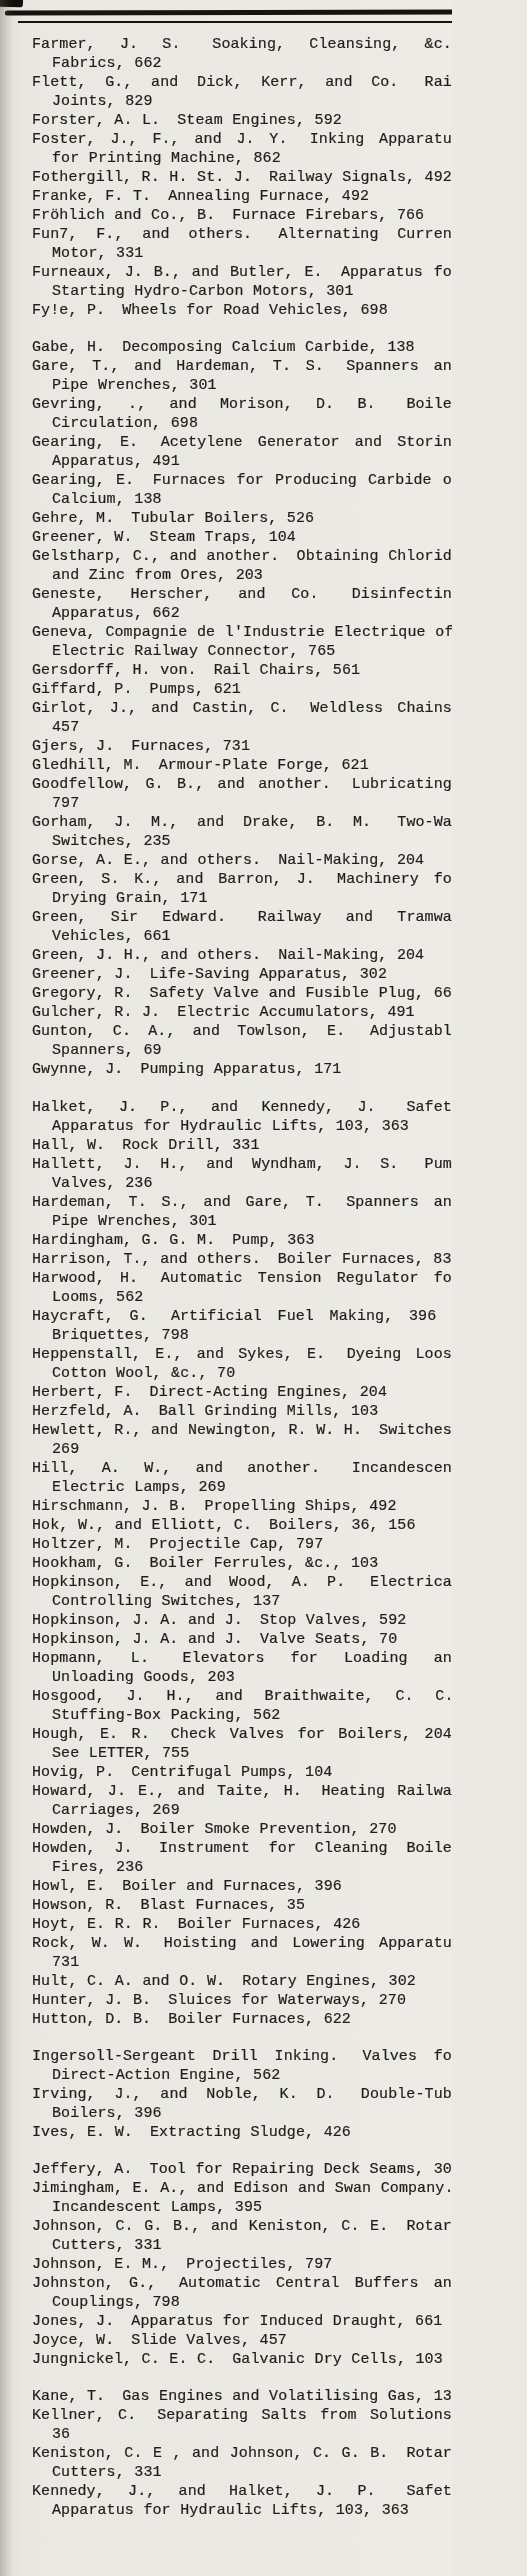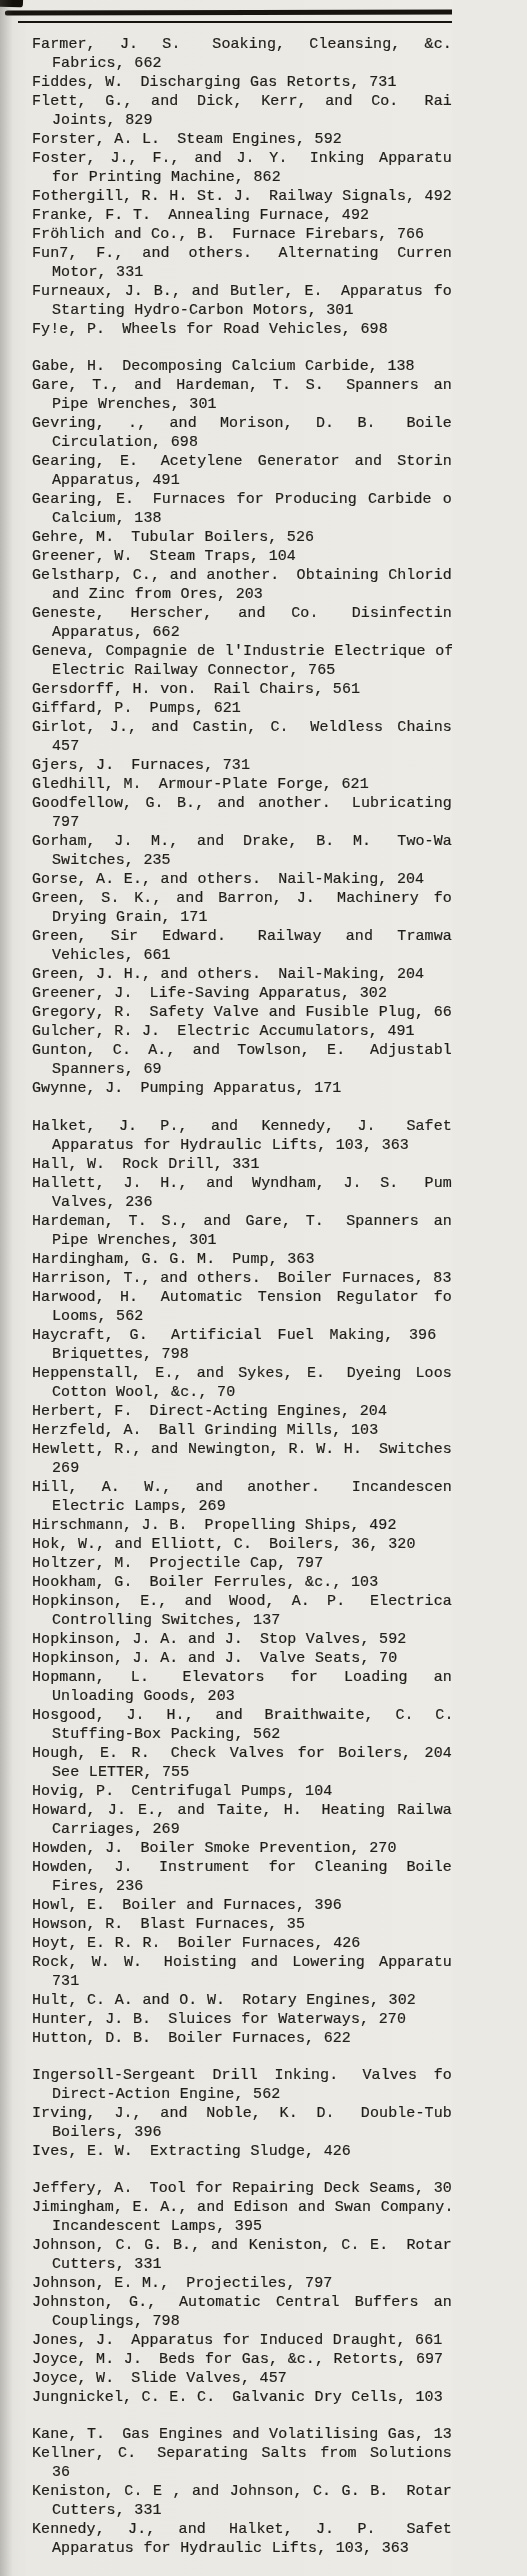--- a/index.html
+++ b/index.html
@@ -64,21 +64,20 @@
 
 <div class="page">
   <div class="corner-blot"></div>
   <div class="rule rule-thick"></div>
   <div class="rule rule-thin"></div>
   <div class="gutter-shadow"></div>
   <main class="column">
   <section class="section">
   <p class="entry"><span class="entry-name">Farmer, J. S.</span> <span class="entry-subject">Soaking, Cleansing, &amp;c., Fabrics, 662</span></p>
 
-  <p class="entry"><span class="entry-name">Fiddes, W.</span> <span class="entry-subject">Discharging Gas Retorts, 731</span></p>
 
   <p class="entry"><span class="entry-name">Flett, G., and Dick, Kerr, and Co.</span> <span class="entry-subject">Rail Joints, 829</span></p>
 
   <p class="entry"><span class="entry-name">Forster, A. L.</span> <span class="entry-subject">Steam Engines, 592</span></p>
 
   <p class="entry"><span class="entry-name">Foster, J., F., and J. Y.</span> <span class="entry-subject">Inking Apparatus for Printing Machine, 862</span></p>
 
   <p class="entry"><span class="entry-name">Fothergill, R. H. St. J.</span> <span class="entry-subject">Railway Signals, 492</span></p>
 
   <p class="entry"><span class="entry-name">Franke, F. T.</span> <span class="entry-subject">Annealing Furnace, 492</span></p>
@@ -168,21 +167,21 @@
   <p class="entry"><span class="entry-name">Herbert, F.</span> <span class="entry-subject">Direct-Acting Engines, 204</span></p>
 
   <p class="entry"><span class="entry-name">Herzfeld, A.</span> <span class="entry-subject">Ball Grinding Mills, 103</span></p>
 
   <p class="entry"><span class="entry-name">Hewlett, R., and Newington, R. W. H.</span> <span class="entry-subject">Switches, 269</span></p>
 
   <p class="entry"><span class="entry-name">Hill, A. W., and another.</span> <span class="entry-subject">Incandescent Electric Lamps, 269</span></p>
 
   <p class="entry"><span class="entry-name">Hirschmann, J. B.</span> <span class="entry-subject">Propelling Ships, 492</span></p>
 
-  <p class="entry"><span class="entry-name">Hok, W., and Elliott, C.</span> <span class="entry-subject">Boilers, 36, 320</span></p>
+  <p class="entry"><span class="entry-name">Hok, W., and Elliott, C.</span> <span class="entry-subject">Boilers, 36, 156</span></p>
 
   <p class="entry"><span class="entry-name">Holtzer, M.</span> <span class="entry-subject">Projectile Cap, 797</span></p>
 
   <p class="entry"><span class="entry-name">Hookham, G.</span> <span class="entry-subject">Boiler Ferrules, &amp;c., 103</span></p>
 
   <p class="entry"><span class="entry-name">Hopkinson, E., and Wood, A. P.</span> <span class="entry-subject">Electrical Controlling Switches, 137</span></p>
 
   <p class="entry"><span class="entry-name">Hopkinson, J. A. and J.</span> <span class="entry-subject">Stop Valves, 592</span></p>
 
   <p class="entry"><span class="entry-name">Hopkinson, J. A. and J.</span> <span class="entry-subject">Valve Seats, 70</span></p>
@@ -231,21 +230,20 @@
 
   <p class="entry"><span class="entry-name">Johnson, C. G. B., and Keniston, C. E.</span> <span class="entry-subject">Rotary Cutters, 331</span></p>
 
   <p class="entry"><span class="entry-name">Johnson, E. M.,</span> <span class="entry-subject">Projectiles, 797</span></p>
 
 
   <p class="entry"><span class="entry-name">Johnston, G.,</span> <span class="entry-subject">Automatic Central Buffers and Couplings, 798</span></p>
 
   <p class="entry"><span class="entry-name">Jones, J.</span> <span class="entry-subject">Apparatus for Induced Draught, 661</span></p>
 
-  <p class="entry"><span class="entry-name">Joyce, M. J.</span> <span class="entry-subject">Beds for Gas, &amp;c., Retorts, 697</span></p>
 
   <p class="entry"><span class="entry-name">Joyce, W.</span> <span class="entry-subject">Slide Valves, 457</span></p>
 
   <p class="entry"><span class="entry-name">Jungnickel, C. E. C.</span> <span class="entry-subject">Galvanic Dry Cells, 103</span></p>
 </section>
 
   <section class="section">
   <p class="entry"><span class="entry-name">Kane, T.</span> <span class="entry-subject">Gas Engines and Volatilising Gas, 137</span></p>
 
   <p class="entry"><span class="entry-name">Kellner, C.</span> <span class="entry-subject">Separating Salts from Solutions, 36</span></p>

